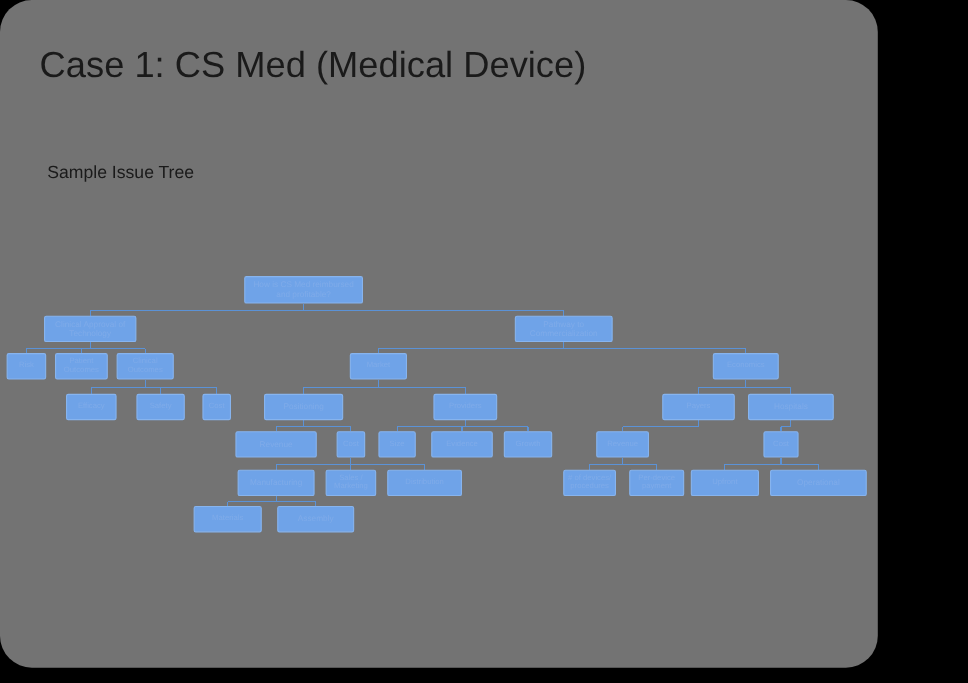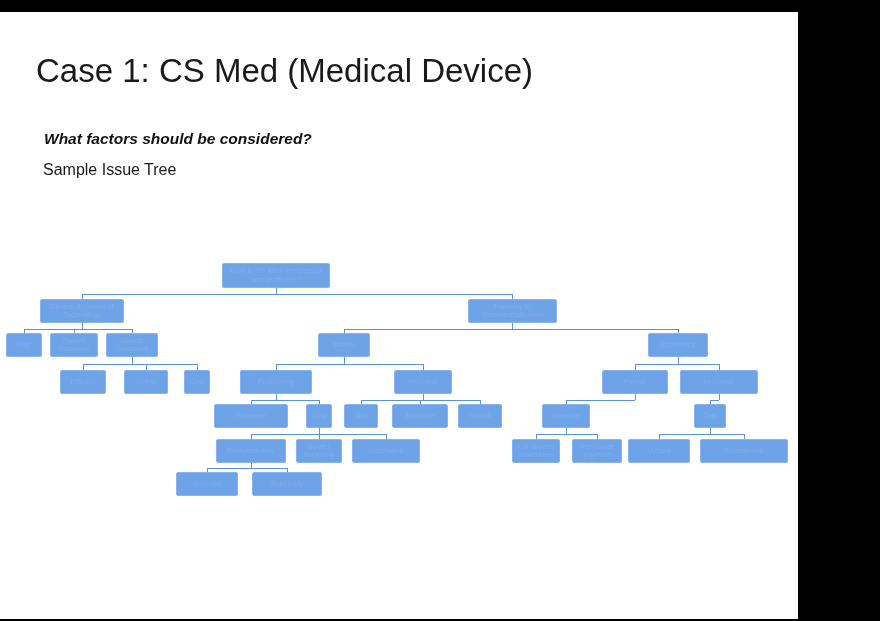--- a/index.html
+++ b/index.html
@@ -1,35 +1,34 @@
 <!DOCTYPE html>
 <html><head>
 <meta charset="utf-8">
 <style>
   html,body{margin:0;padding:0;background:#000;}
   body{width:880px;height:621px;overflow:hidden;font-family:"Liberation Sans",sans-serif;}
-  #slide{position:absolute;left:0;top:12px;width:798px;height:607px;background:#ffffff;overflow:hidden;}
+  #slide{position:absolute;left:0;top:0;width:798px;height:607px;background:#737373;overflow:hidden;border-radius:29px;}
   #title{position:absolute;left:36px;top:40px;font-size:33px;color:#1a1a1a;font-weight:400;letter-spacing:0px;white-space:nowrap;}
   #subtitle{position:absolute;left:44px;top:118px;font-size:15.5px;font-weight:bold;font-style:italic;color:#111;white-space:nowrap;}
   #caption{position:absolute;left:43px;top:149px;font-size:16px;color:#1a1a1a;white-space:nowrap;}
   #tree{position:absolute;left:0;top:0;width:798px;height:607px;}
   svg.conn{position:absolute;left:0;top:0;width:798px;height:607px;pointer-events:none;}
   .node{position:absolute;background:#6fa3e8;border:1px solid #87b4ee;border-radius:2px;
         display:flex;align-items:center;justify-content:center;text-align:center;
         color:#7fabe9;font-size:7px;line-height:1.12;overflow:hidden;padding:1px 2px;box-sizing:border-box;
         font-family:"Liberation Sans",sans-serif;}
   .node.big{font-size:7.5px;}
 </style>
 </head>
 <body>
 
 <div id="slide">
 
   <div id="title">Case 1: CS Med (Medical Device)</div>
-  <div id="subtitle">What factors should be considered?</div>
   <div id="caption">Sample Issue Tree</div>
 
   <div id="tree">
     <svg class="conn" id="connectors">
         <line x1="276" y1="276" x2="276" y2="282" stroke="#5b92d6" stroke-width="1" shape-rendering="crispEdges"></line>
         <line x1="82" y1="282" x2="512.5" y2="282" stroke="#5b92d6" stroke-width="1" shape-rendering="crispEdges"></line>
         <line x1="82" y1="282" x2="82" y2="287" stroke="#5b92d6" stroke-width="1" shape-rendering="crispEdges"></line>
         <line x1="512.5" y1="282" x2="512.5" y2="287" stroke="#5b92d6" stroke-width="1" shape-rendering="crispEdges"></line>
         <line x1="82" y1="311" x2="82" y2="317" stroke="#5b92d6" stroke-width="1" shape-rendering="crispEdges"></line>
         <line x1="24" y1="317" x2="132" y2="317" stroke="#5b92d6" stroke-width="1" shape-rendering="crispEdges"></line>

